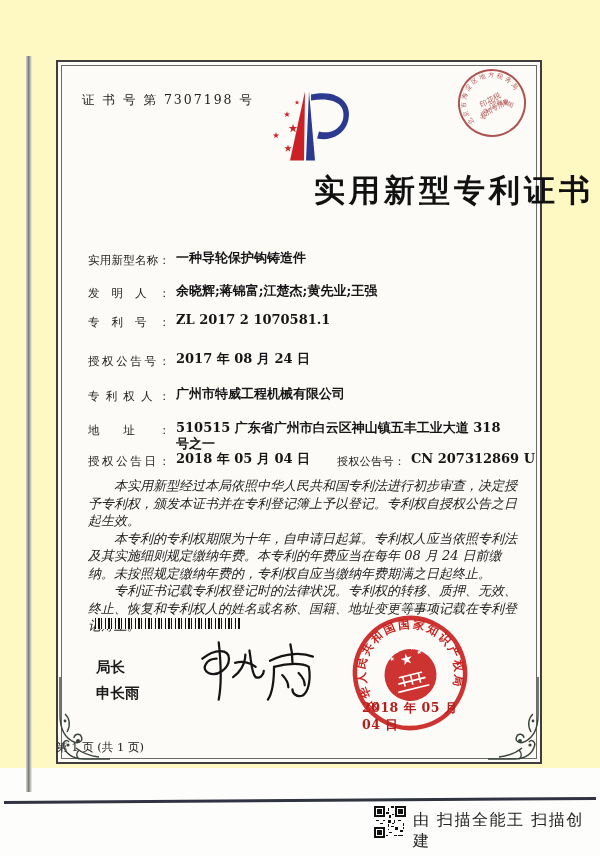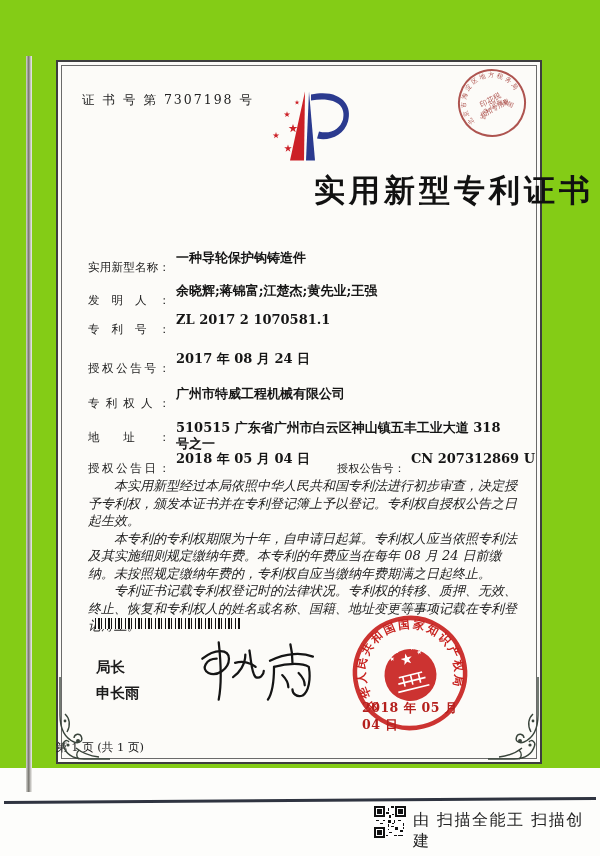--- a/index.html
+++ b/index.html
@@ -1,37 +1,37 @@
 <!DOCTYPE html>
 <html><head>
 <meta charset="utf-8">
 <style>
   html,body{margin:0;padding:0;}
   .page{
     position:relative;width:600px;height:856px;overflow:hidden;
-    background:#84cc16;
+    background:#fef9c3;
     font-family:"DejaVu Serif","Liberation Serif",serif;
     color:#1c1c1c;
   }
   .bottom-strip{position:absolute;left:0;top:768px;width:600px;height:88px;background:#fdfdfb;}
   .scan-shadow{position:absolute;left:26px;top:56px;width:6px;height:736px;
     background:linear-gradient(90deg,#d8d7d4 0%,#77766f 45%,#b9b8b4 70%,#f0efec 100%);}
   
   .cert-frame{position:absolute;left:56px;top:60px;width:482px;height:700px;
     border:2px solid #3e3e3e;background:#fcfbf8;}
   .cert-frame-inner{position:absolute;inset:3px;border:1px solid #6a6a6a;}
   
   .cert-no{position:absolute;left:82px;top:92px;font-size:12.5px;letter-spacing:2px;color:#222;}
   .logo{position:absolute;left:245px;top:88px;width:110px;height:76px;}
   .tax-stamp{position:absolute;left:452px;top:63px;width:80px;height:80px;transform:rotate(-28deg);opacity:.9;}
   .cert-title{position:absolute;left:64px;top:170px;width:482px;text-align:right;
     font-size:31px;font-weight:bold;letter-spacing:4px;color:#111;padding-left:48px;}
   
   .frow{position:absolute;left:88px;display:flex;align-items:flex-start;font-size:13px;}
-  .flabel{width:82px;font-size:11.5px;text-align:justify;text-align-last:justify;color:#222;flex:none;margin-top:10px;}
+  .flabel{width:82px;font-size:11.5px;text-align:justify;text-align-last:justify;color:#222;flex:none;margin-top:3px;}
   .fvalue{margin-left:6px;font-weight:bold;color:#151515;line-height:16px;}
   .fvalue.addr{max-width:334px;}
   .grant-pub{position:absolute;left:337px;top:451px;display:flex;font-size:13px;}
   .grant-pub .flabel{width:68px;font-size:11px;}
   
   .legal{position:absolute;left:88px;top:477px;width:433px;font-size:13px;line-height:17.5px;
     font-style:italic;color:#222;}
   .legal p{margin:0;text-indent:2em;}
   
   .barcode{position:absolute;left:95px;top:618px;width:145px;height:11px;

